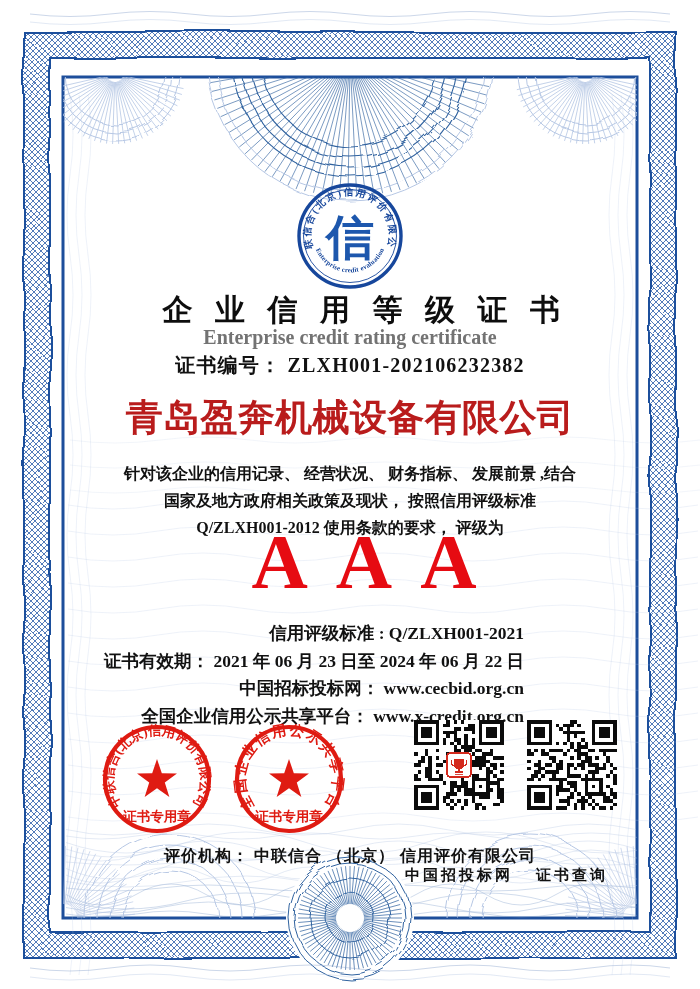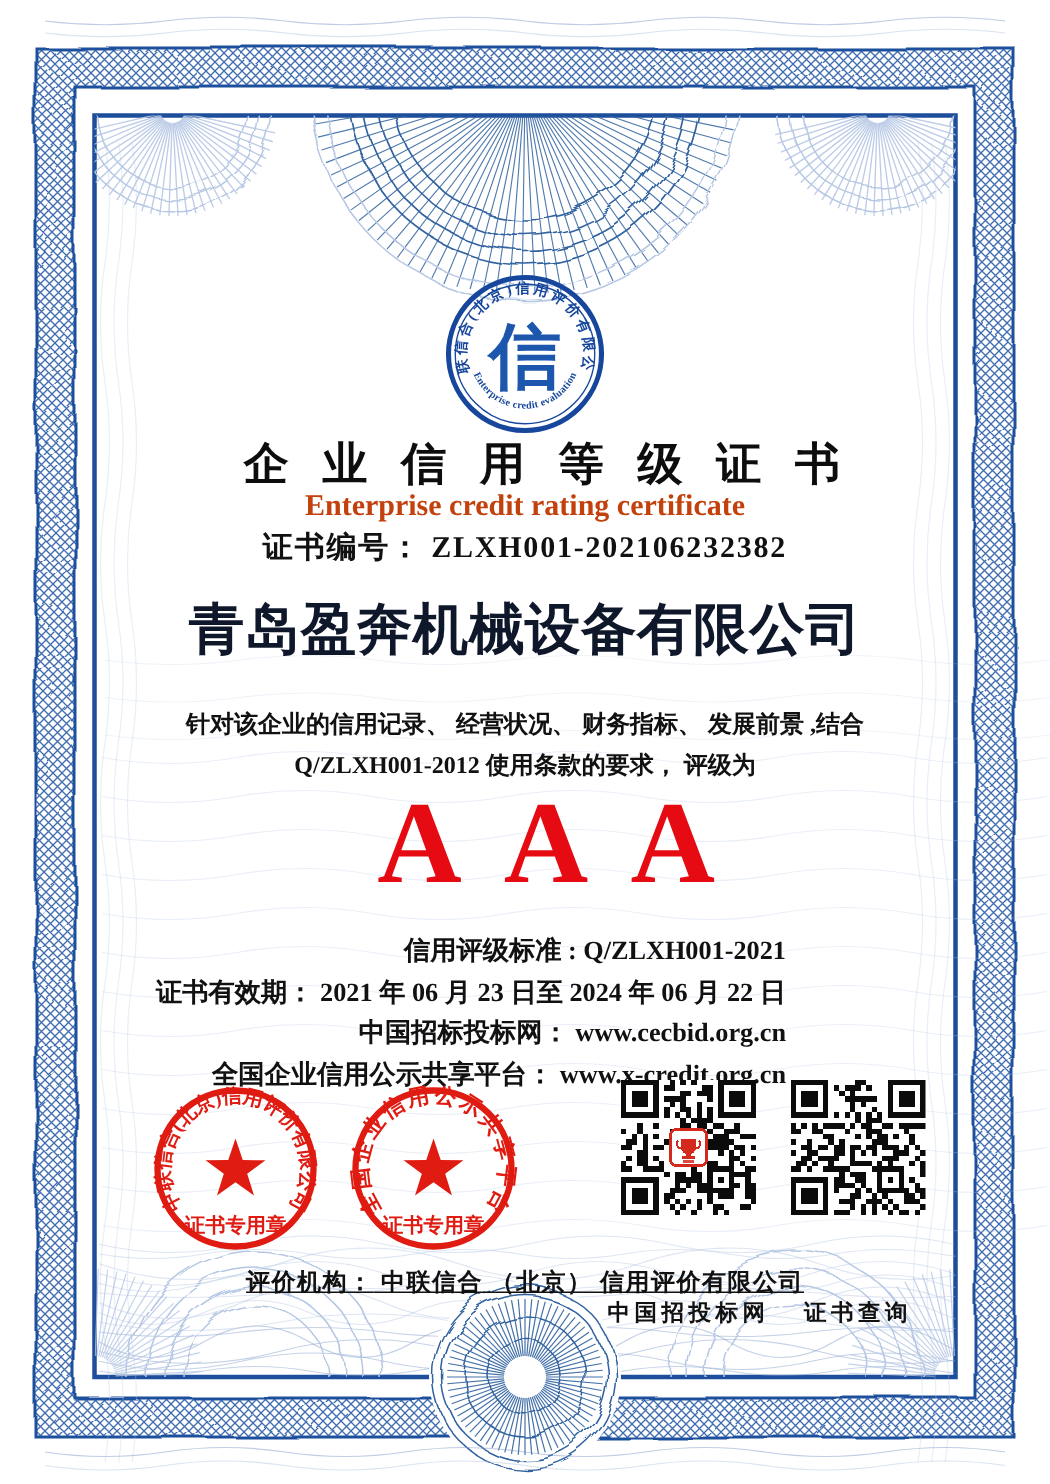--- a/index.html
+++ b/index.html
@@ -2,36 +2,36 @@
 <html><head>
 <meta charset="utf-8">
 <style>
   html,body{margin:0;padding:0;background:#ffffff;}
   .certificate{position:relative;width:700px;height:989px;background:#fff;overflow:hidden;
     font-family:"Liberation Serif","DejaVu Serif",serif;color:#111;}
   .abs{position:absolute;left:0;width:100%;text-align:center;}
   #deco,#deco2{position:absolute;left:0;top:0;pointer-events:none;}
   .logo-wrap{position:absolute;left:295px;top:181px;width:110px;height:110px;}
   .title{top:293px;font-size:30px;line-height:34px;font-weight:900;letter-spacing:.75em;padding-left:.75em;color:#0d0d0d;}
-  .subtitle{top:325px;font-size:20px;line-height:24px;font-weight:700;color:#c2410c;}
+  .subtitle{top:325px;font-size:20px;line-height:24px;font-weight:700;color:#737373;}
   .certno{top:353px;font-size:20px;line-height:24px;font-weight:700;letter-spacing:.06em;}
-  .company{top:399px;font-size:37px;line-height:42px;font-weight:900;font-family:Liberation Sans, sans-serif;letter-spacing:.01em;color:#0f172a;}
-  .statement{top:470px;font-size:16px;line-height:27px;font-weight:700;}
+  .company{top:399px;font-size:37px;line-height:42px;font-weight:900;font-family:Liberation Mono, monospace;letter-spacing:.01em;color:#b91c1c;}
+  .statement{top:460px;font-size:16px;line-height:27px;font-weight:700;}
   .rating{top:522px;font-size:78px;line-height:80px;font-weight:700;color:#e60b12;letter-spacing:.36em;padding-left:.36em;}
   .details{position:absolute;left:104px;top:620px;font-size:17.5px;line-height:27.5px;font-weight:700;text-align:right;}
   .stamp{position:absolute;width:114px;height:114px;}
   .stamp.s1{left:100px;top:722px;}
   .stamp.s2{left:232px;top:722px;}
   .qrbox{position:absolute;width:90px;height:90px;background:#fff;}
   .qrbox.q1{left:414px;top:720px;}
   .qrbox.q2{left:527px;top:720px;}
   .qrlabel{position:absolute;top:818px;font-size:15px;font-weight:700;letter-spacing:3px;text-align:center;width:130px;margin-top:48px;}
   .qrlabel.l1{left:394px;}
   .qrlabel.l2{left:507px;text-align:center;}
-  .agency{top:845px;font-size:16px;line-height:22px;font-weight:700;letter-spacing:1px;text-decoration:underline;}
+  .agency{top:845px;font-size:16px;line-height:22px;font-weight:700;letter-spacing:1px;}
   svg text{font-family:"Liberation Serif","DejaVu Serif",serif;}
 </style>
 </head>
 <body>
 
 <div class="certificate">
 
   <svg id="deco" width="700" height="989" viewBox="0 0 700 989">
     <defs>
       <pattern id="lat" width="6" height="6" patternUnits="userSpaceOnUse">
@@ -381,20 +381,21 @@
   <div class="abs title">企业信用等级证书</div>
   <div class="abs subtitle">Enterprise credit rating certificate</div>
   <div class="abs certno">
     <span>证书编号：</span>
     <span>ZLXH001-202106232382</span>
   </div>
   <div class="abs company">青岛盈奔机械设备有限公司</div>
 
   <div class="abs statement">
     <div>针对该企业的信用记录、 经营状况、 财务指标、 发展前景 ,结合</div>
+    <div>国家及地方政府相关政策及现状， 按照信用评级标准</div>
     <div>Q/ZLXH001-2012 使用条款的要求， 评级为</div>
   </div>
 
   <div class="abs rating">AAA</div>
 
   <div class="details">
     <div>
       <span>信用评级标准 :</span>
       <span>Q/ZLXH001-2021</span>
     </div>

